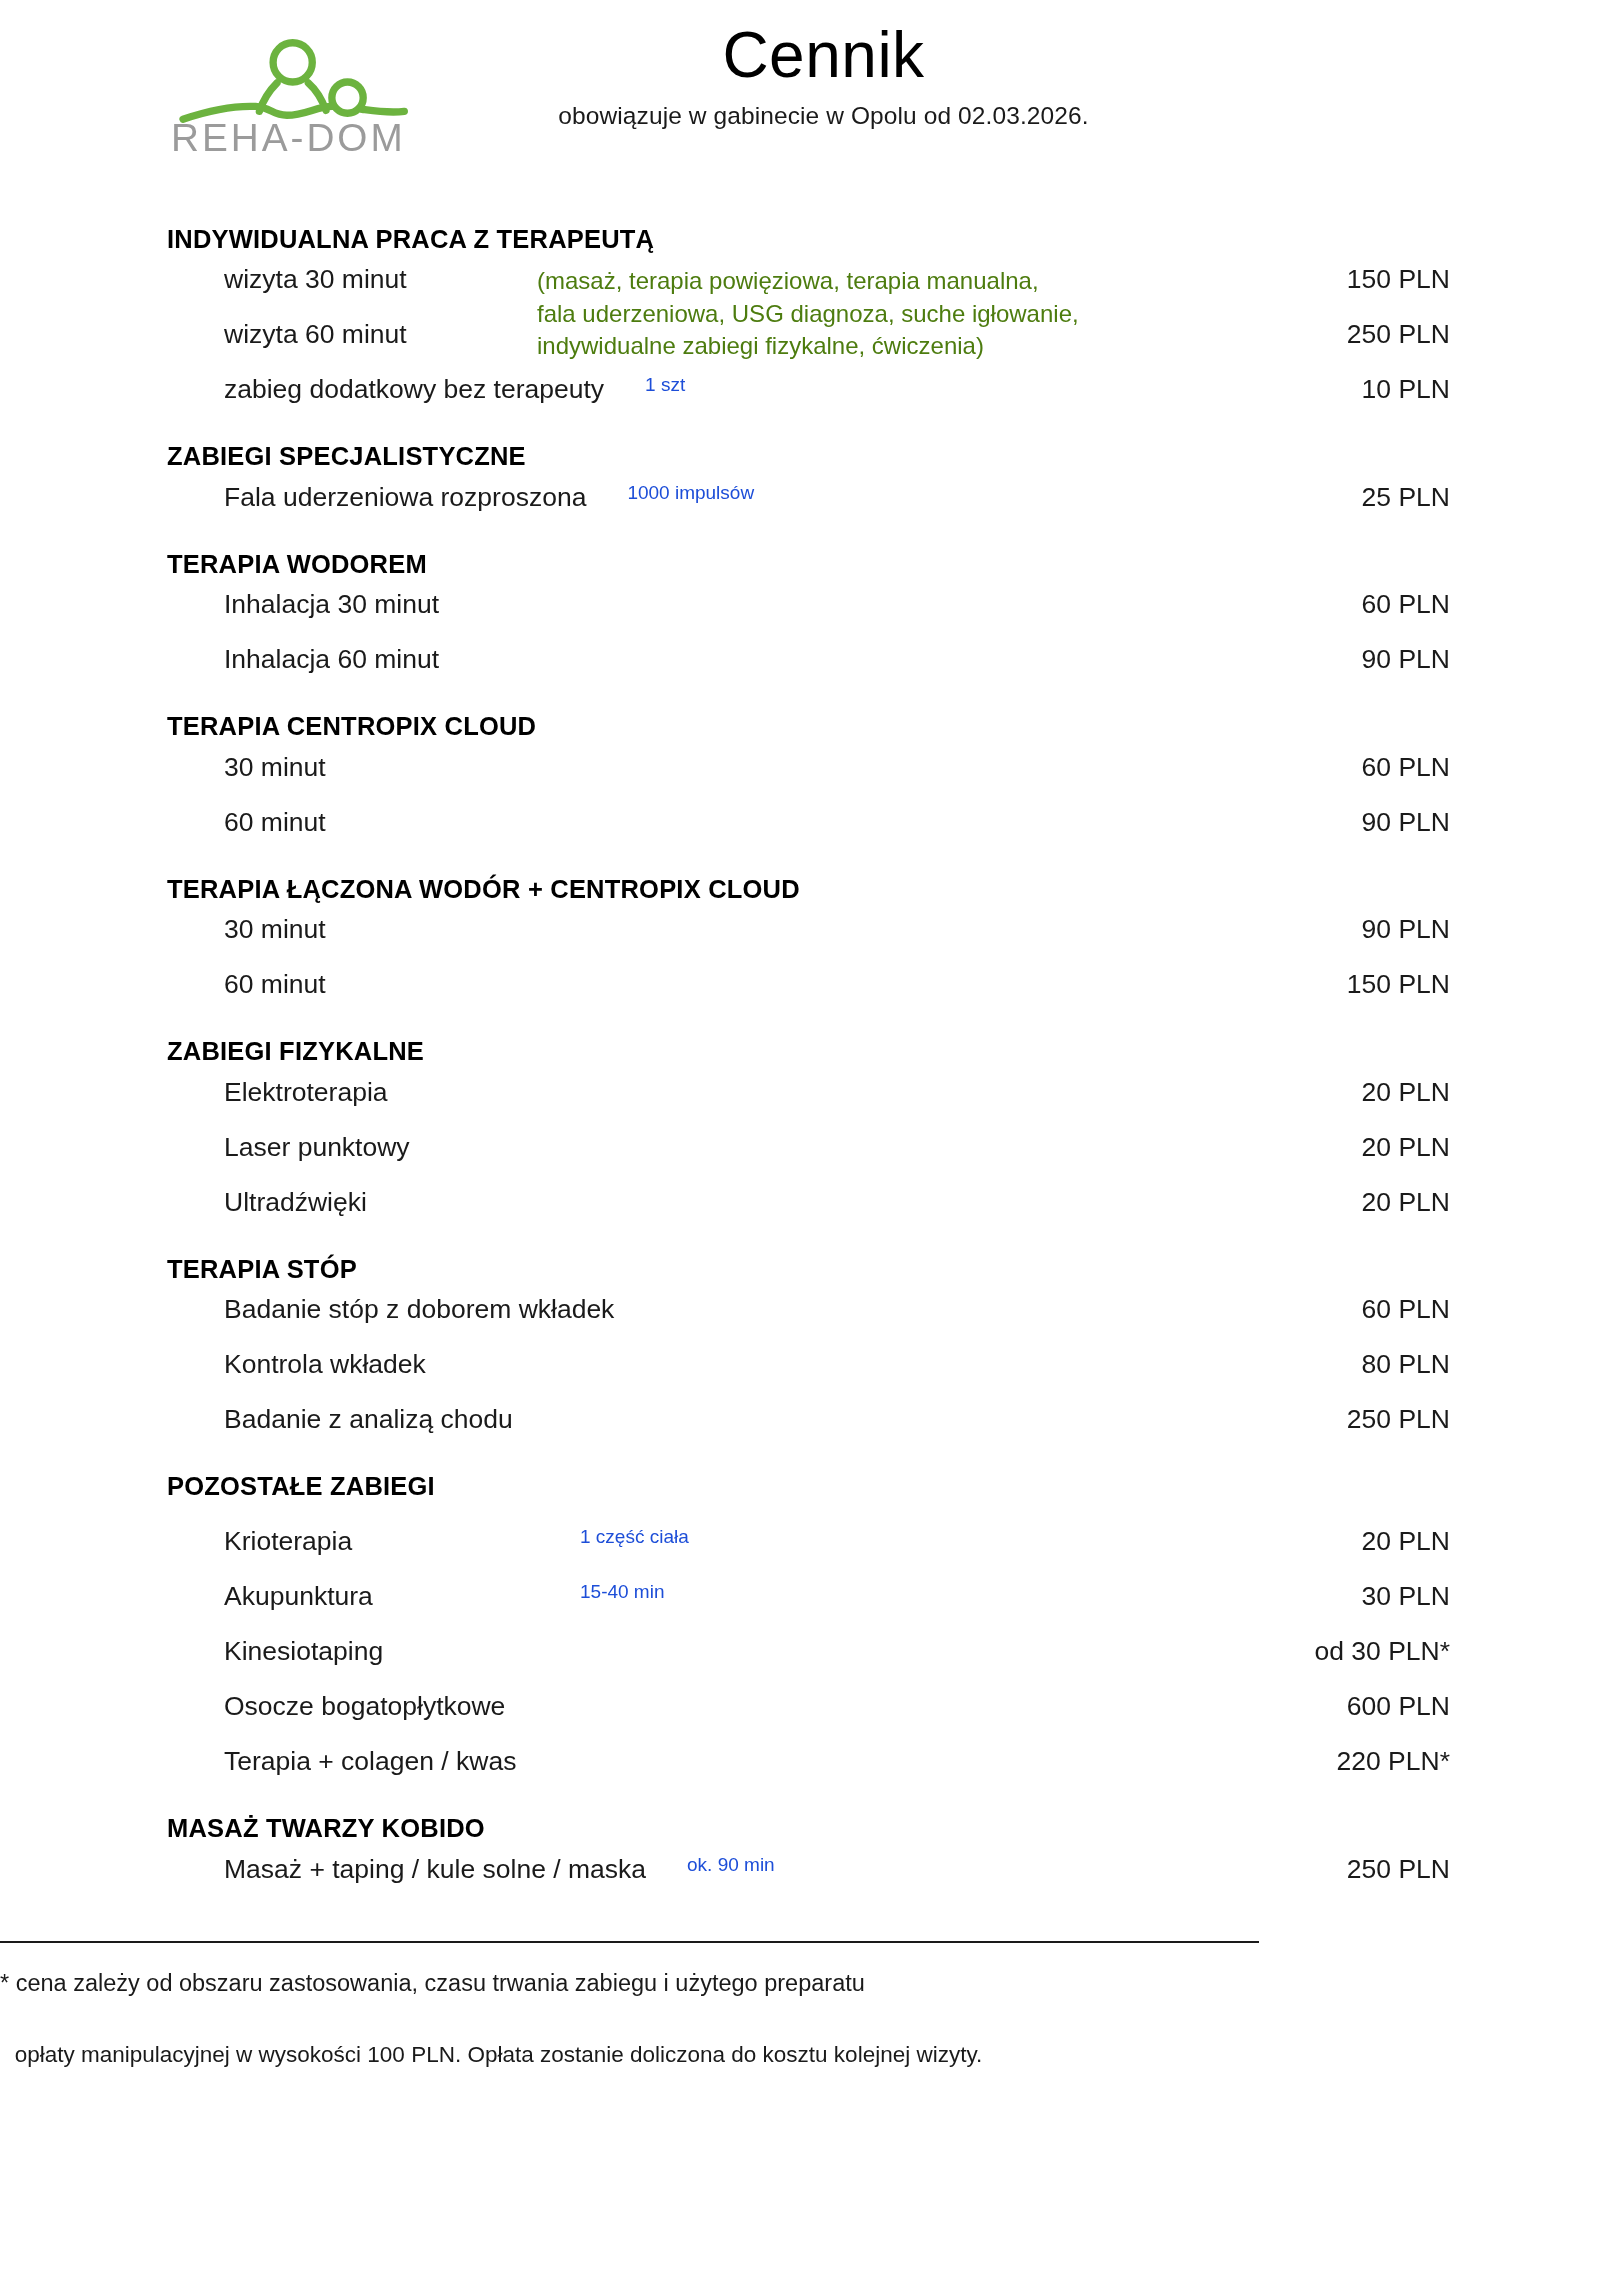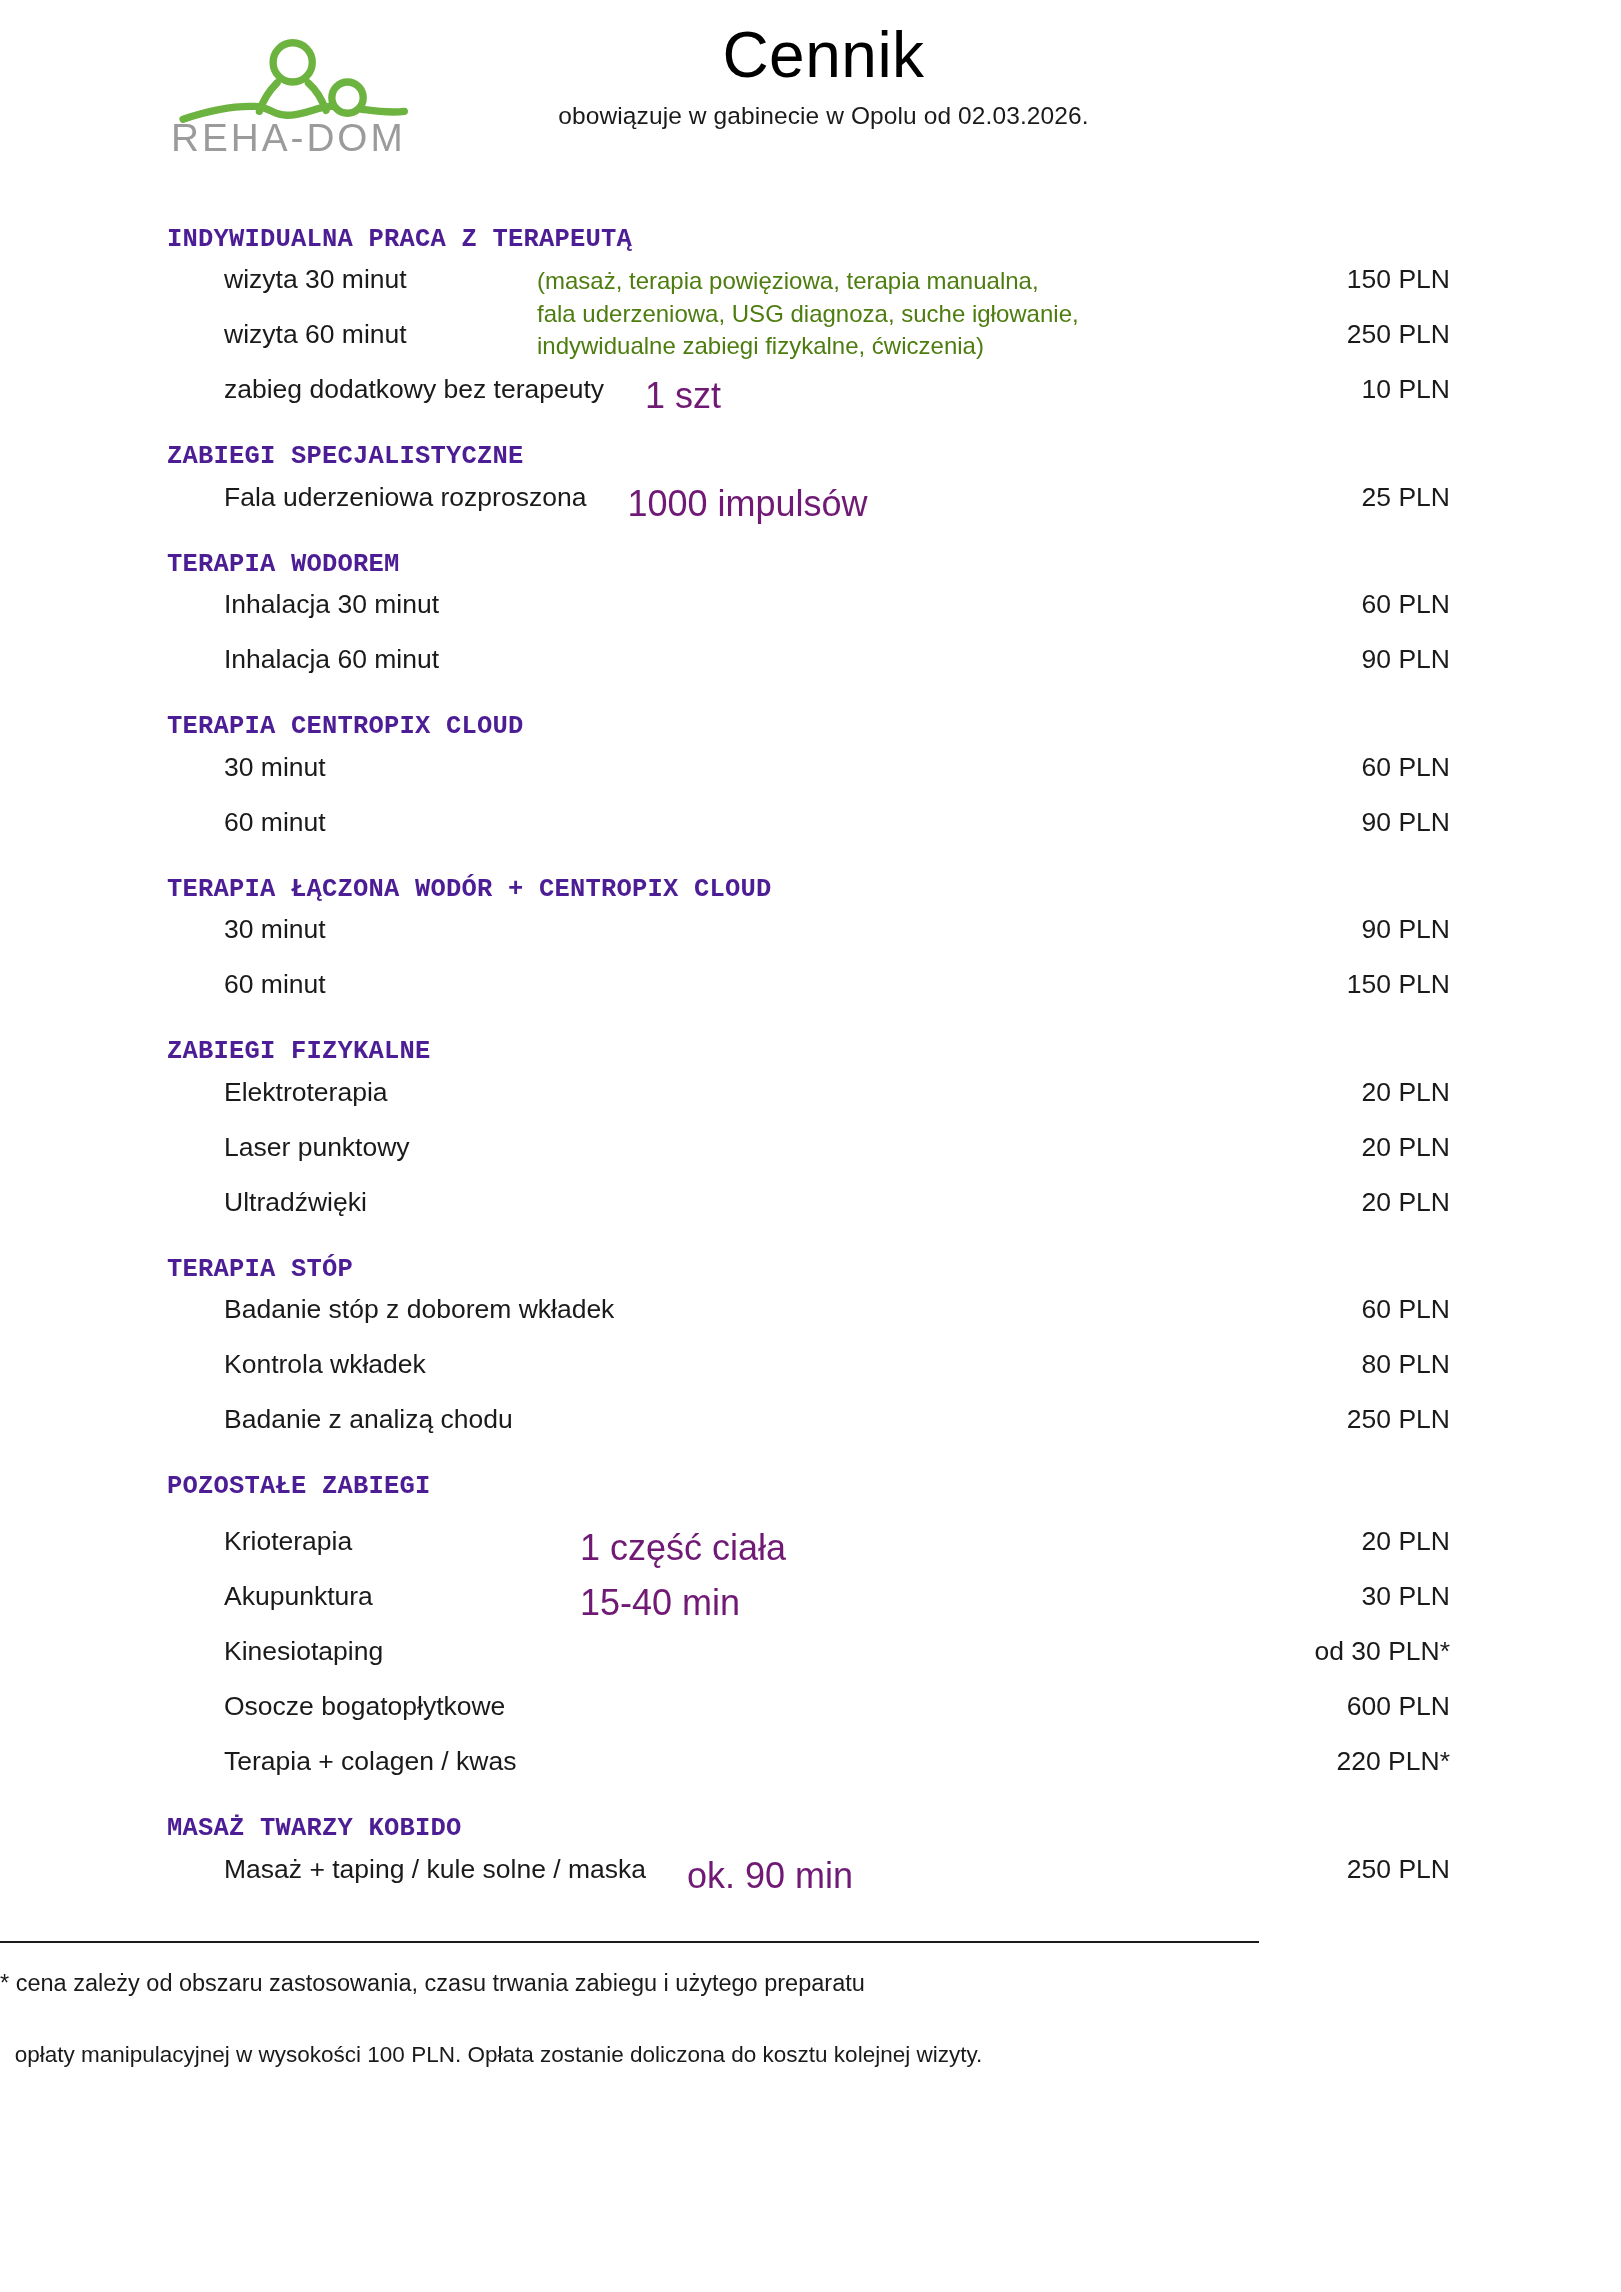--- a/index.html
+++ b/index.html
@@ -84,46 +84,45 @@
     padding-left: 167px;
     padding-right: 171px;
   }
   .section {
     position: relative;
   }
   .section-title {
     font-size: 25.5px;
     font-weight: 700;
     letter-spacing: 0.2px;
-    color: #4c1d95;
+    color: #000000;
     margin: 0 0 9.8px 0;
     padding-top: 13.7px;
-    font-family: Liberation Mono, monospace;
   }
   .row {
     position: relative;
     display: flex;
     align-items: flex-start;
     height: 55px;
   }
   .row-name {
     flex: 0 0 372px;
     padding-left: 57px;
     box-sizing: border-box;
     font-size: 26.5px;
     font-weight: 400;
     color: #1a1a1a;
     line-height: 1.28;
     white-space: nowrap;
   }
   .row-mid {
     flex: 1 1 auto;
-    font-size: 36px;
-    font-weight: 400;
-    color: #701a75;
+    font-size: 19px;
+    font-weight: 400;
+    color: #1d4ed8;
     line-height: 1.28;
     padding-left: 41px;
     box-sizing: border-box;
   }
   .row-price {
     flex: 0 0 235px;
     text-align: right;
     font-size: 26.5px;
     font-weight: 400;
     color: #1a1a1a;

